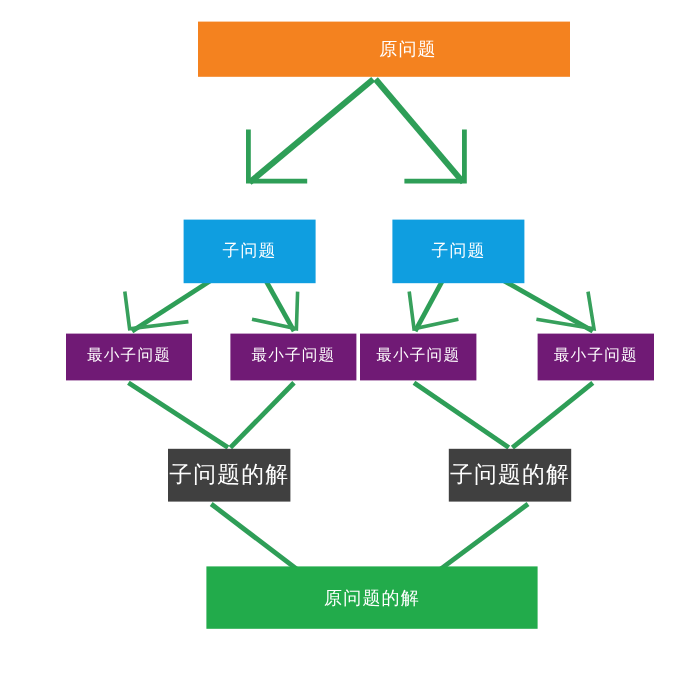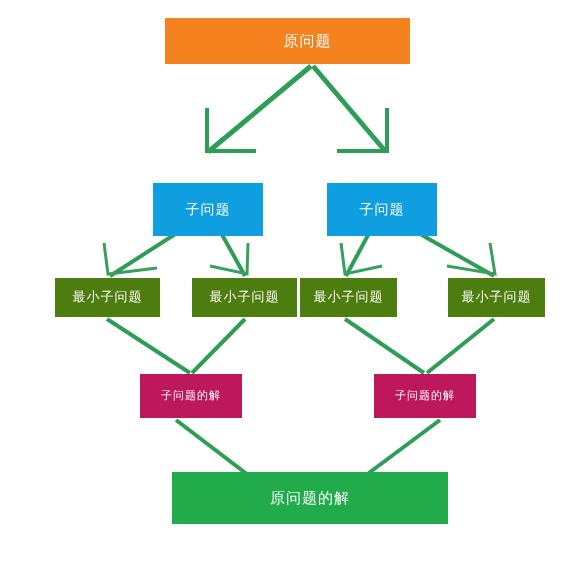--- a/index.html
+++ b/index.html
@@ -40,26 +40,26 @@
   .node-root {
     background: #f4821f;
     font-size: 15px;
   }
   .node-sub {
     background: #0f9ee0;
     font-size: 14px;
     margin-top: 25px;
   }
   .node-leaf {
-    background: #4d7c0f;
+    background: #701a75;
     font-size: 13px;
   }
   .node-solution {
-    background: #be185d;
-    font-size: 11px;
+    background: #404040;
+    font-size: 19px;
   }
   .node-final {
     background: #22ab4b;
     font-size: 15px;
   }
 </style>
 </head>
 <body>
 
 <div id="canvas">
@@ -114,21 +114,21 @@
 
     <g>
       <line x1="176" y1="420" x2="264" y2="487" stroke="#2e9e57" stroke-width="4"></line>
     </g>
 
     <g>
       <line x1="440" y1="420" x2="350" y2="487" stroke="#2e9e57" stroke-width="4"></line>
     </g>
   </svg>
 
-  <div class="node node-root" style="left:165px; top:18px; width:245px; height:46px;padding-left:40px;">
+  <div class="node node-root" style="left:165px; top:18px; width:310px; height:46px;padding-left:40px;">
     <span>原问题</span>
   </div>
 
   <div class="node node-sub" style="left:153px; top:158px; width:110px; height:53px;">
     <span>子问题</span>
   </div>
 
   <div class="node node-sub" style="left:327px; top:158px; width:110px; height:53px;">
     <span>子问题</span>
   </div>

